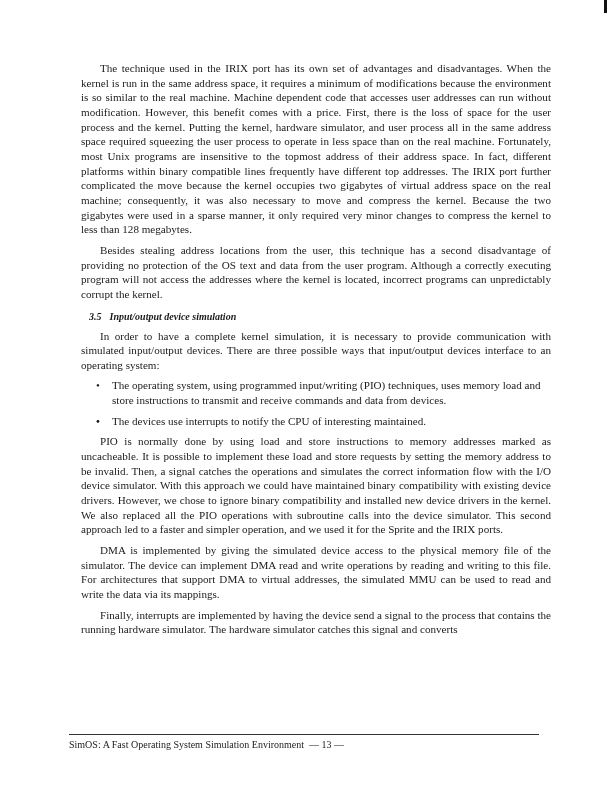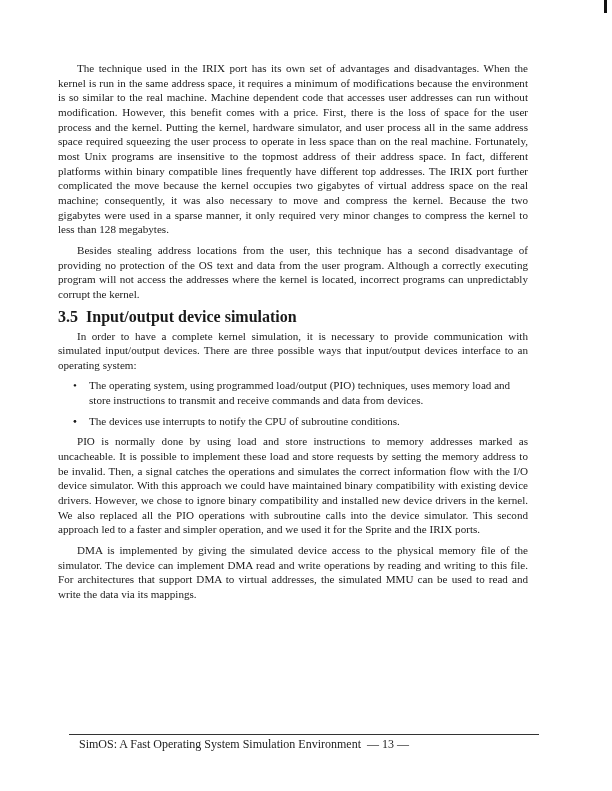--- a/index.html
+++ b/index.html
@@ -5,70 +5,71 @@
   html, body { margin: 0; padding: 0; background: #ffffff; }
   body {
     width: 612px; height: 791px; position: relative; overflow: hidden;
     font-family: "Liberation Serif", "DejaVu Serif", serif;
     color: #1a1a1a;
   }
   .corner-mark {
     position: absolute; left: 604px; top: 0; width: 3px; height: 13px; background: #111;
   }
   .page {
-    position: absolute; left: 58px; top: 61px; width: 470px;
+    position: absolute; left: 81px; top: 61px; width: 470px;
     font-size: 11.1px; line-height: 14.65px;
   }
   p { margin: 0 0 6px 0; text-align: justify; text-indent: 19px; }
   h2 {
     font-family: "Liberation Serif", "DejaVu Serif", serif;
-    font-size: 16px; font-weight: bold; margin: 2px 0 3px 0; line-height: 18px;
+    font-size: 10px; font-weight: bold; margin: 2px 0 3px 8px; line-height: 18px; font-style: italic;
   }
   h2 .num { margin-right: 8px; }
   ul { list-style: none; margin: 0 0 4px 0; padding: 0 0 0 15px; }
   ul li { position: relative; padding-left: 16px; margin-bottom: 6px; text-align: left; }
   ul li .bullet { position: absolute; left: 0; top: 0; }
   .footer-rule {
     position: absolute; left: 69px; top: 734px; width: 470px; height: 0;
     border-top: 1px solid #333;
   }
   .footer {
-    position: absolute; left: 79px; top: 739px;
-    font-size: 12px; line-height: 11px; color: #222;
+    position: absolute; left: 69px; top: 739px;
+    font-size: 10px; line-height: 11px; color: #222;
   }
 </style>
 </head>
 <body>
 
 <div class="corner-mark"></div>
 
 <div class="page">
   <p>The technique used in the IRIX port has its own set of advantages and disadvantages. When the kernel is run in the same address space, it requires a minimum of modifications because the environment is so similar to the real machine. Machine dependent code that accesses user addresses can run without modification. However, this benefit comes with a price. First, there is the loss of space for the user process and the kernel. Putting the kernel, hardware simulator, and user process all in the same address space required squeezing the user process to operate in less space than on the real machine. Fortunately, most Unix programs are insensitive to the topmost address of their address space. In fact, different platforms within binary compatible lines frequently have different top addresses. The IRIX port further complicated the move because the kernel occupies two gigabytes of virtual address space on the real machine; consequently, it was also necessary to move and compress the kernel. Because the two gigabytes were used in a sparse manner, it only required very minor changes to compress the kernel to less than 128 megabytes.</p>
   <p>Besides stealing address locations from the user, this technique has a second disadvantage of providing no protection of the OS text and data from the user program. Although a correctly executing program will not access the addresses where the kernel is located, incorrect programs can unpredictably corrupt the kernel.</p>
 
   <h2>
     <span class="num">3.5</span><span>Input/output device simulation</span>
   </h2>
 
   <p>In order to have a complete kernel simulation, it is necessary to provide communication with simulated input/output devices. There are three possible ways that input/output devices interface to an operating system:</p>
 
   <ul>
     <li>
       <span class="bullet">•</span>
-      <span>The operating system, using programmed load/output (PIO) techniques, uses memory load and store instructions to transmit and receive commands and data from devices.</span>
+      <span>The operating system, using programmed input/writing (PIO) techniques, uses memory load and store instructions to transmit and receive commands and data from devices.</span>
     </li>
     <li>
       <span class="bullet">•</span>
     </li>
     <li>
       <span class="bullet">•</span>
-      <span>The devices use interrupts to notify the CPU of subroutine conditions.</span>
+      <span>The devices use interrupts to notify the CPU of interesting maintained.</span>
     </li>
   </ul>
 
   <p>PIO is normally done by using load and store instructions to memory addresses marked as uncacheable. It is possible to implement these load and store requests by setting the memory address to be invalid. Then, a signal catches the operations and simulates the correct information flow with the I/O device simulator. With this approach we could have maintained binary compatibility with existing device drivers. However, we chose to ignore binary compatibility and installed new device drivers in the kernel. We also replaced all the PIO operations with subroutine calls into the device simulator. This second approach led to a faster and simpler operation, and we used it for the Sprite and the IRIX ports.</p>
   <p>DMA is implemented by giving the simulated device access to the physical memory file of the simulator. The device can implement DMA read and write operations by reading and writing to this file. For architectures that support DMA to virtual addresses, the simulated MMU can be used to read and write the data via its mappings.</p>
+  <p>Finally, interrupts are implemented by having the device send a signal to the process that contains the running hardware simulator. The hardware simulator catches this signal and converts</p>
 </div>
 
 <div class="footer-rule"></div>
 <div class="footer">
   <span>SimOS: A Fast Operating System Simulation Environment</span>&nbsp;&nbsp;<span>— 13 —</span>
 </div>
 
 </body></html>

